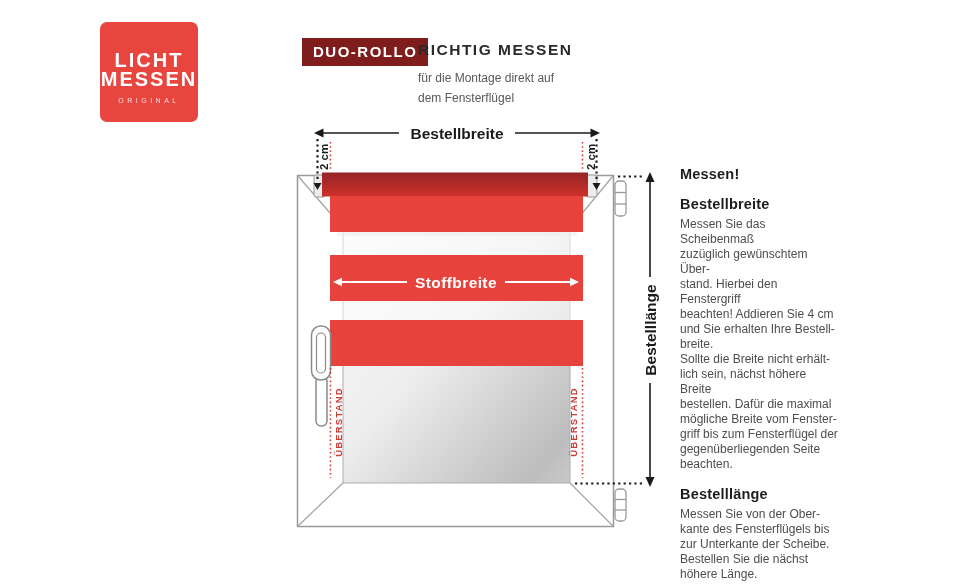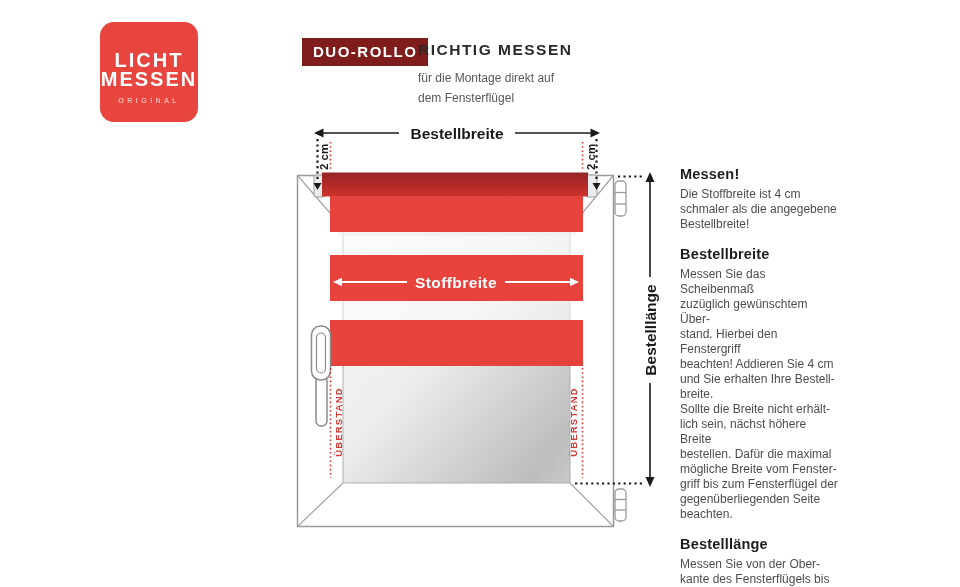--- a/index.html
+++ b/index.html
@@ -5,21 +5,21 @@
   * { margin:0; padding:0; box-sizing:border-box; }
   html,body { background:#fff; }
   body { font-family:"Liberation Sans", sans-serif; }
   .page {
     position:relative; width:960px; height:587px; background:#fff; overflow:hidden;
   }
 
   
   .logo {
     position:absolute; left:100px; top:22px; width:98px; height:100px;
-    background:#e8453f; border-radius:14px;
+    background:#e8453f; border-radius:7px;
     display:flex; flex-direction:column; align-items:center; justify-content:center;
     padding-top:10px;
   }
   .logo .l1, .logo .l2 {
     color:#fff; font-weight:bold; font-size:20px; line-height:19px; letter-spacing:2px;
   }
   .logo .sub {
     color:rgba(255,240,240,0.9); font-size:7px; letter-spacing:3.5px; margin-top:8px;
   }
 
@@ -165,23 +165,20 @@
       <line x1="650" y1="383" x2="650" y2="477" stroke="#1a1a1a" stroke-width="1.6"></line>
       <polygon points="650,172 645.5,182 654.5,182" fill="#1a1a1a"></polygon>
       <polygon points="650,487 645.5,477 654.5,477" fill="#1a1a1a"></polygon>
       <text transform="translate(655.5,330) rotate(-90)" text-anchor="middle" font-size="15.5" font-weight="bold" fill="#1a1a1a">Bestelllänge</text>
     </g>
   </svg>
 
   <div class="info">
     <div class="sec">
       <h3>Messen!</h3>
-      <p>Die Stoffbreite ist 4 cm
-schmaler als die angegebene
-Bestellbreite!</p>
     </div>
     <div class="sec">
       <h3>Bestellbreite</h3>
       <p>Messen Sie das Scheibenmaß
 zuzüglich gewünschtem Über-
 stand. Hierbei den Fenstergriff
 beachten! Addieren Sie 4 cm
 und Sie erhalten Ihre Bestell-
 breite.
 Sollte die Breite nicht erhält-

